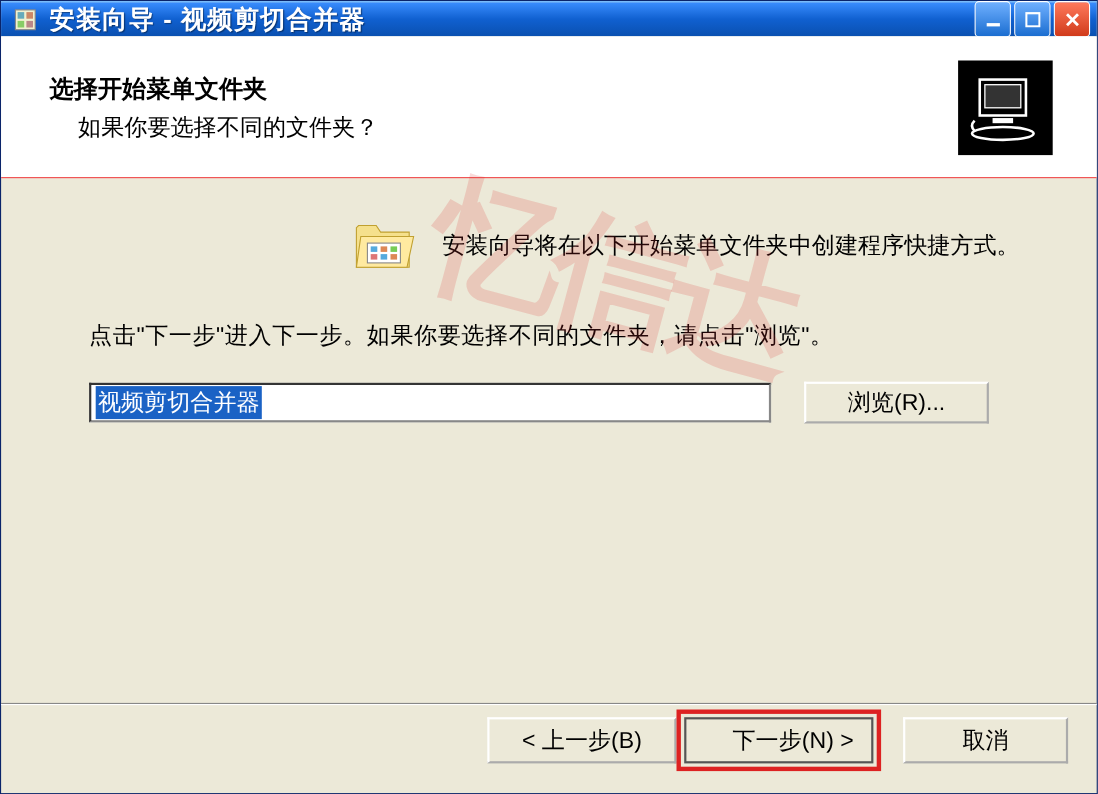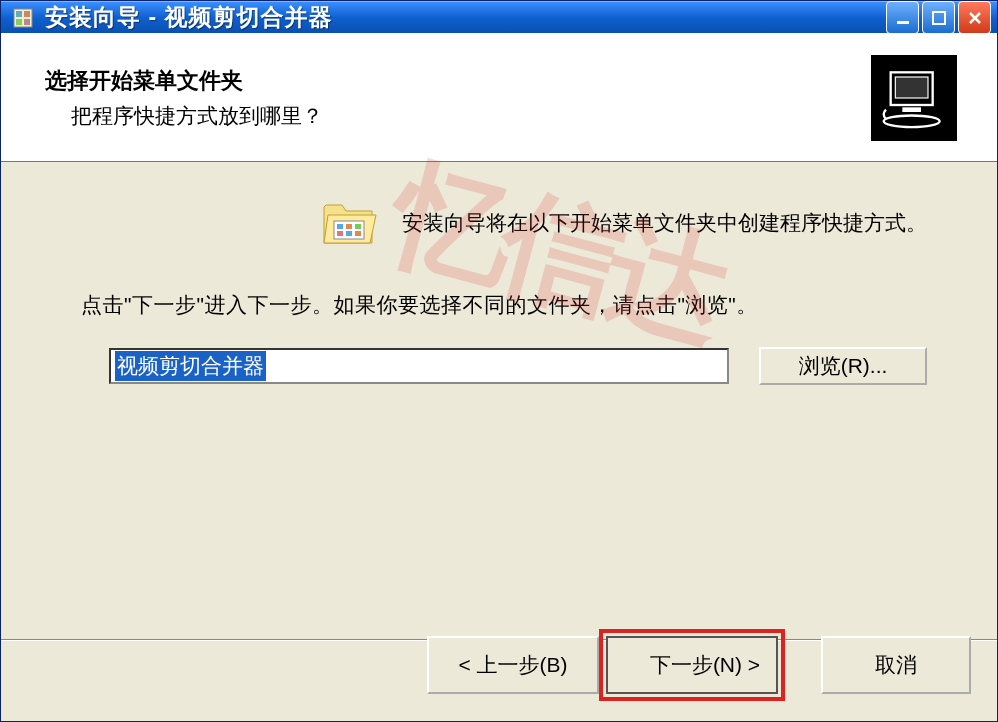--- a/index.html
+++ b/index.html
@@ -104,21 +104,20 @@
     }
     .content-text2 {
       font-size: 21px;
       margin-bottom: 28px;
       letter-spacing: 0.5px;
     }
     .input-row {
       display: flex;
       align-items: center;
       gap: 30px;
-      justify-content: flex-end;
     }
     .path-input {
       width: 620px;
       height: 36px;
       border: 2px inset #888;
       background: #fff;
       padding: 2px 4px;
       font-size: 21px;
       display: flex;
       align-items: center;
@@ -150,33 +149,33 @@
     }
     .button-bar {
       position: absolute;
       bottom: 20px;
       right: 26px;
       display: flex;
       align-items: center;
       gap: 0;
     }
     .nav-btn {
-      height: 58px;
+      height: 42px;
       background: #ece9d8;
       border: 2px outset #fff;
       font-size: 21px;
       cursor: pointer;
       display: flex;
       align-items: center;
       justify-content: center;
       padding: 0 10px;
     }
     .nav-btn.back { width: 172px; }
     .nav-btn.next { width: 172px; margin-left: -2px; padding-left: 36px; }
-    .nav-btn.cancel { width: 150px; margin-left: 36px; }
+    .nav-btn.cancel { width: 150px; margin-left: 20px; }
     .next-highlight {
       border: 4px solid #d22;
       padding: 3px;
       display: inline-flex;
     }
     .next-highlight .nav-btn.next {
       margin-left: 0;
       border: 2px solid #555;
     }
     .watermark {
@@ -223,21 +222,21 @@
             <line x1="2" y1="2" x2="12" y2="12" stroke="#fff" stroke-width="2.5"></line>
             <line x1="12" y1="2" x2="2" y2="12" stroke="#fff" stroke-width="2.5"></line>
           </svg>
       </div>
     </div>
   </div>
 
   <div class="header-area">
     <div class="header-text">
       <div class="header-title">选择开始菜单文件夹</div>
-      <div class="header-subtitle">把程序快捷方式放到哪里？</div>
+      <div class="header-subtitle">如果你要选择不同的文件夹？</div>
     </div>
     <div class="header-icon">
       <svg viewBox="0 0 60 60" width="70" height="70">
         <rect x="10" y="8" width="36" height="28" fill="none" stroke="#fff" stroke-width="2"></rect>
         <rect x="14" y="12" width="28" height="18" fill="#333" stroke="#fff" stroke-width="1"></rect>
         <rect x="20" y="38" width="16" height="4" fill="#fff"></rect>
         <ellipse cx="28" cy="50" rx="24" ry="5" fill="none" stroke="#fff" stroke-width="2"></ellipse>
         <path d="M 6 48 Q 2 44 6 40" fill="none" stroke="#fff" stroke-width="2"></path>
       </svg>
     </div>

